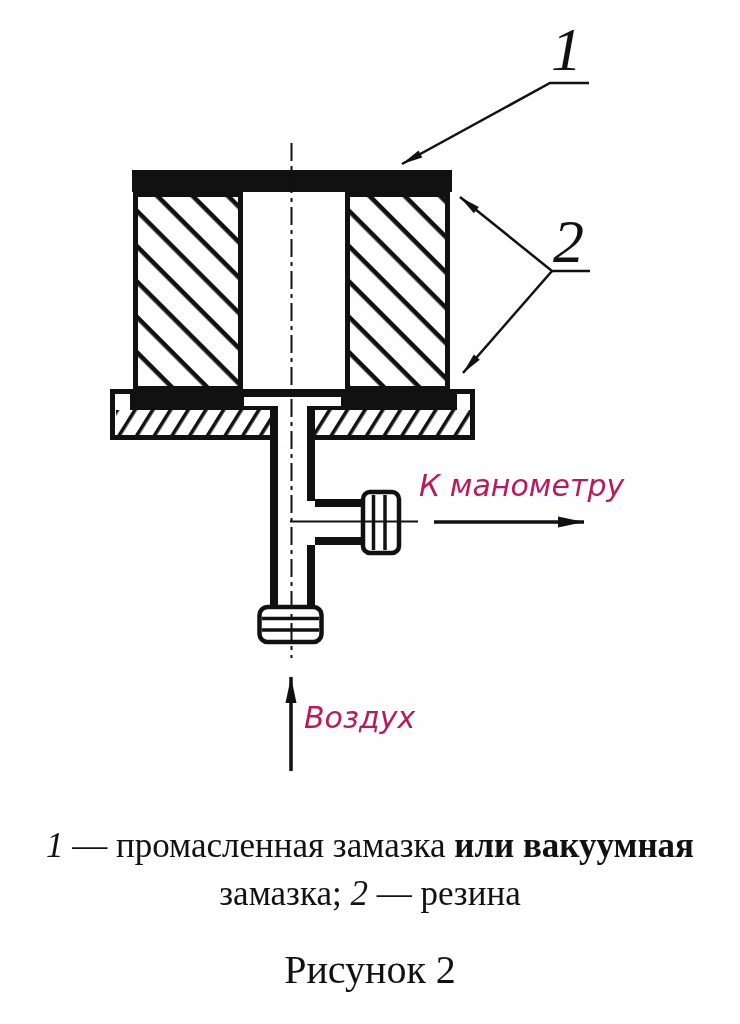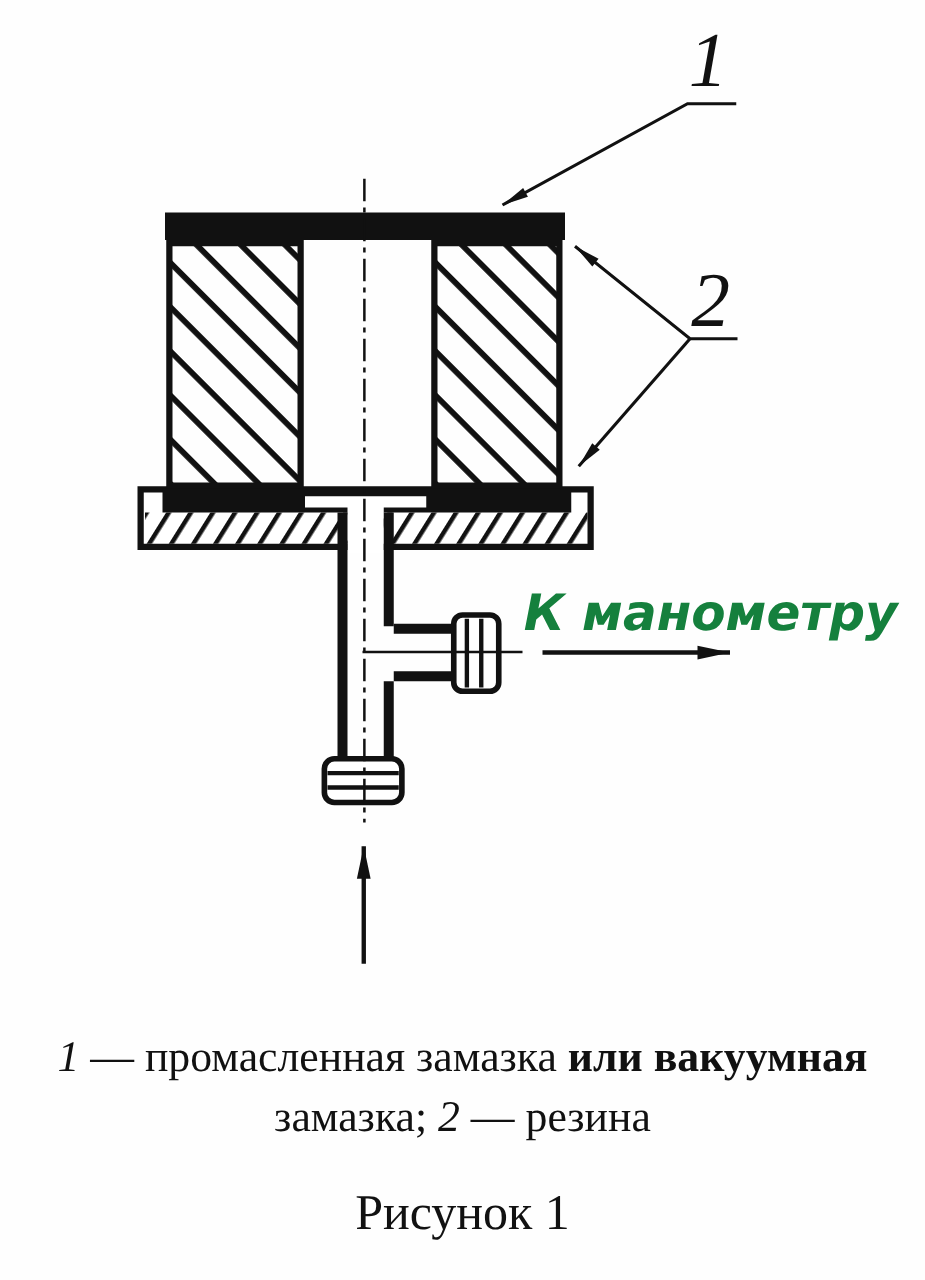--- a/index.html
+++ b/index.html
@@ -4,21 +4,21 @@
 <style>
   html,body{margin:0;padding:0;background:#ffffff;}
   .page{position:relative;width:740px;height:1024px;background:#fefefe;overflow:hidden;
         font-family:"Liberation Serif",serif;color:#111;}
   .drawing{position:absolute;left:0;top:0;}
   .callout{position:absolute;font-family:"Liberation Serif",serif;font-style:italic;
            font-size:62px;line-height:1;color:#111;}
   .callout1{left:551px;top:18px;}
   .callout2{left:553px;top:210px;}
   .annot{position:absolute;font-family:"DejaVu Sans",sans-serif;font-style:italic;
-         font-weight:bold;font-size:40px;line-height:1;color:#15803d;white-space:nowrap;}
+         font-weight:normal;font-size:30px;line-height:1;color:#be185d;white-space:nowrap;}
   .annot-manometer{left:419px;top:471px;}
   .annot-air{left:304px;top:703px;}
   .caption{position:absolute;left:0;top:822px;width:740px;text-align:center;
            font-size:35px;line-height:1.38;color:#111;margin:0;}
   .caption .ref{font-style:italic;}
   .caption .b{font-weight:bold;}
   .fig-title{position:absolute;left:0;top:950px;width:740px;text-align:center;
              font-size:40px;line-height:1;color:#111;margin:0;}
 </style>
 </head>
@@ -87,18 +87,19 @@
     <line x1="291" y1="771" x2="291" y2="677" stroke="#111" stroke-width="3.5" marker-end="url(#arrB)"></line>
 
     <line x1="290" y1="521.5" x2="418" y2="521.5" stroke="#111" stroke-width="2"></line>
     <line x1="291.5" y1="143" x2="291.5" y2="658" stroke="#111" stroke-width="2" stroke-dasharray="18 5 4 5"></line>
   </svg>
 
   <div class="callout callout1">1</div>
   <div class="callout callout2">2</div>
 
   <div class="annot annot-manometer">К манометру</div>
+  <div class="annot annot-air">Воздух</div>
 
   <p class="caption"><span class="ref">1</span><span> — промасленная замазка </span><span class="b">или вакуумная</span><br><span>замазка; </span><span class="ref">2</span><span> — резина</span></p>
 
-  <p class="fig-title">Рисунок 1</p>
+  <p class="fig-title">Рисунок 2</p>
 
 </div>
 
 </body></html>

